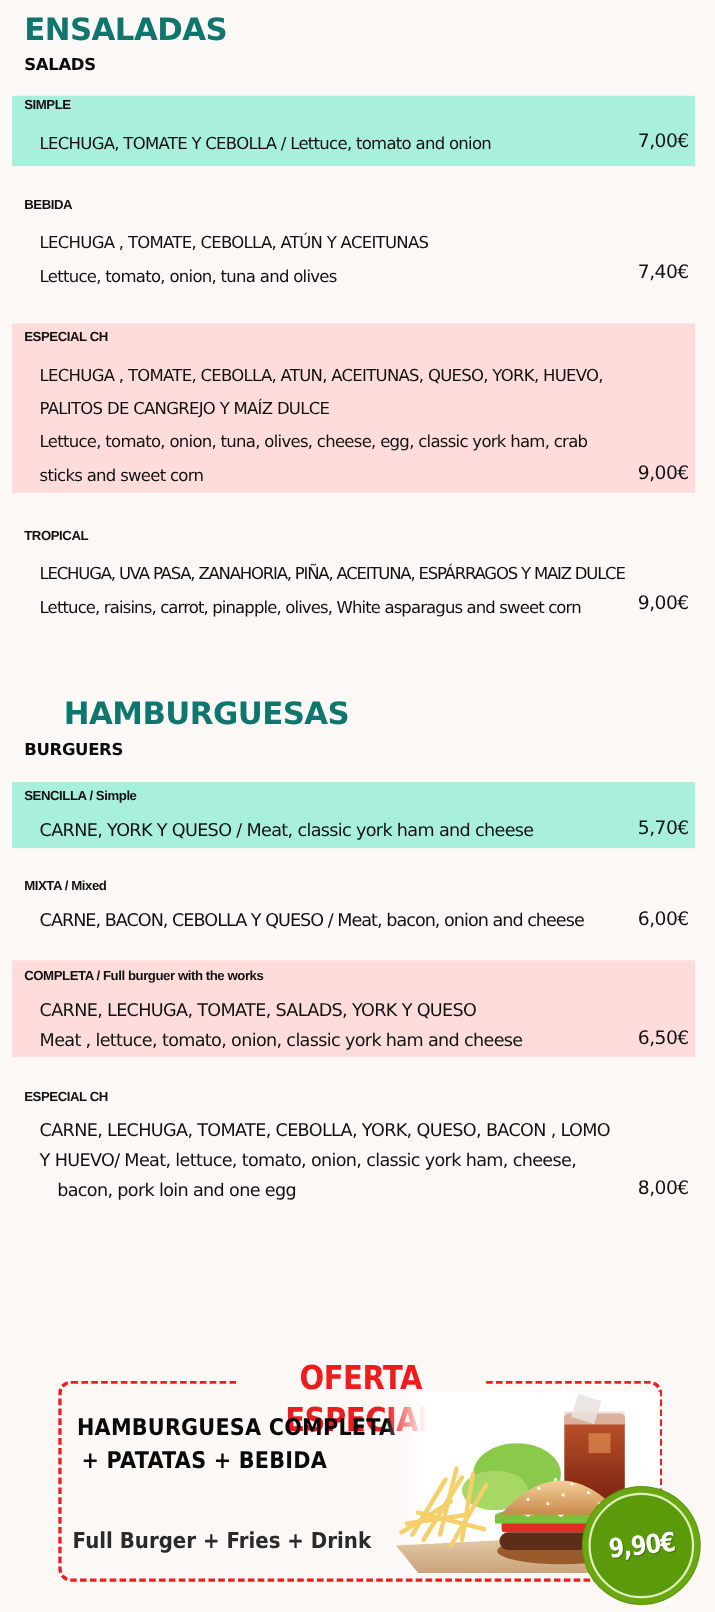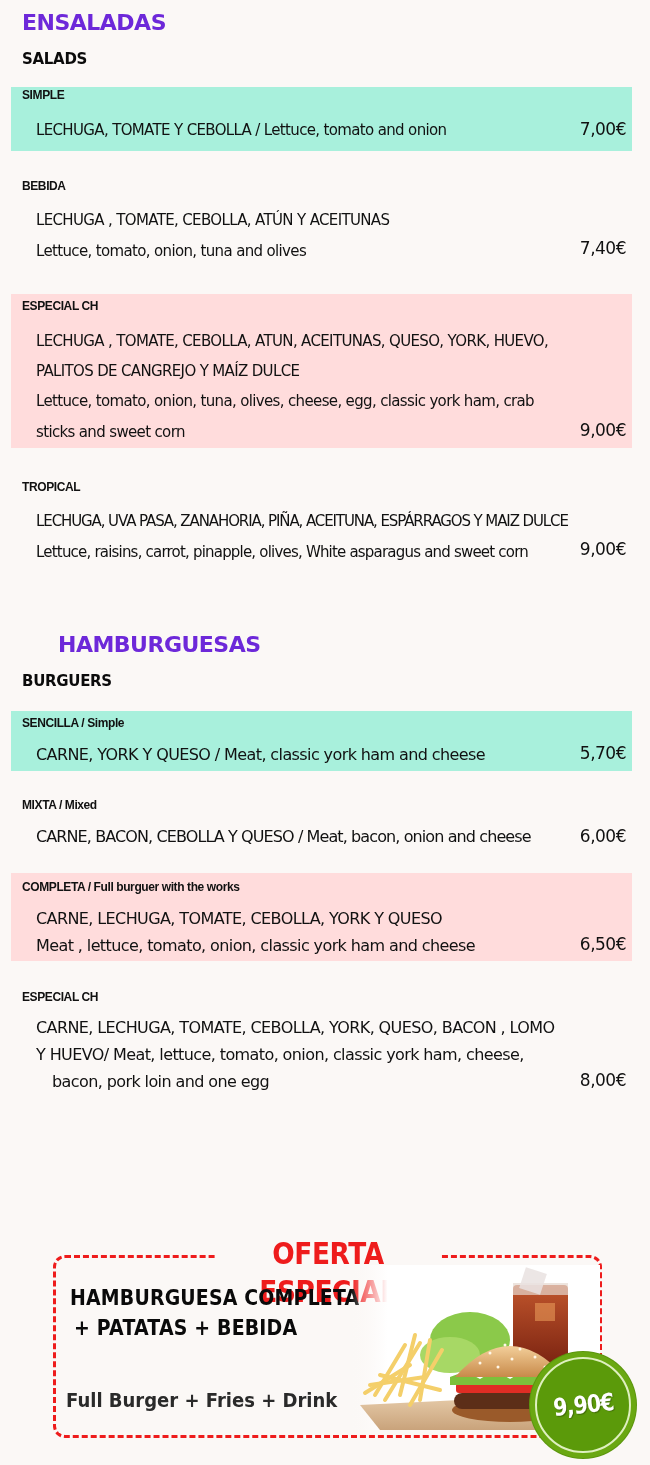--- a/index.html
+++ b/index.html
@@ -7,22 +7,22 @@
     body {
       background: #fbf8f6;
       font-family: "Liberation Sans", "DejaVu Sans", sans-serif;
       color: #111;
       position: relative;
       overflow: hidden;
     }
     .section-title {
       position: absolute; left: 22px;
       font-family: "DejaVu Sans", sans-serif;
-      font-weight: bold; font-size: 22px; letter-spacing: -0.5px;
-      color: #6d28d9;
+      font-weight: bold; font-size: 28px; letter-spacing: -0.5px;
+      color: #0f766e;
     }
     .section-sub {
       position: absolute; left: 22px;
       font-family: "DejaVu Sans", sans-serif;
       font-weight: bold; font-size: 15px; letter-spacing: -0.3px;
       color: #0b0b0b;
     }
     .band { position: absolute; left: 11px; width: 621px; }
     .band.teal { background: #a8f0dc; }
     .band.pink { background: #ffdcdc; }
@@ -130,21 +130,21 @@
   <div class="item-name" style="top:716px;">SENCILLA / Simple</div>
   <div class="item-line lg" style="top:745px;">CARNE, YORK Y QUESO / Meat, classic york ham and cheese</div>
   <div class="price" style="top:743px;">5,70€</div>
 
   <div class="item-name" style="top:798px;">MIXTA / Mixed</div>
   <div class="item-line lg" style="top:827px;letter-spacing:-0.9px;">CARNE, BACON, CEBOLLA Y QUESO / Meat, bacon, onion and cheese</div>
   <div class="price" style="top:826px;">6,00€</div>
 
   <div class="band pink" style="top:873px;height:88px;"></div>
   <div class="item-name" style="top:880px;">COMPLETA / Full burguer with the works</div>
-  <div class="item-line lg" style="top:909px;">CARNE, LECHUGA, TOMATE, CEBOLLA, YORK Y QUESO</div>
+  <div class="item-line lg" style="top:909px;">CARNE, LECHUGA, TOMATE, SALADS, YORK Y QUESO</div>
   <div class="item-line lg" style="top:936px;">Meat , lettuce, tomato, onion, classic york ham and cheese</div>
   <div class="price" style="top:934px;">6,50€</div>
 
   <div class="item-name" style="top:990px;">ESPECIAL CH</div>
   <div class="item-line lg" style="top:1018px;">CARNE, LECHUGA, TOMATE, CEBOLLA, YORK, QUESO, BACON , LOMO</div>
   <div class="item-line lg" style="top:1045px;">Y HUEVO/ Meat, lettuce, tomato, onion, classic york ham, cheese,</div>
   <div class="item-line lg" style="top:1072px;margin-left:16px;">bacon, pork loin and one egg</div>
   <div class="price" style="top:1070px;">8,00€</div>
 </div>
 

